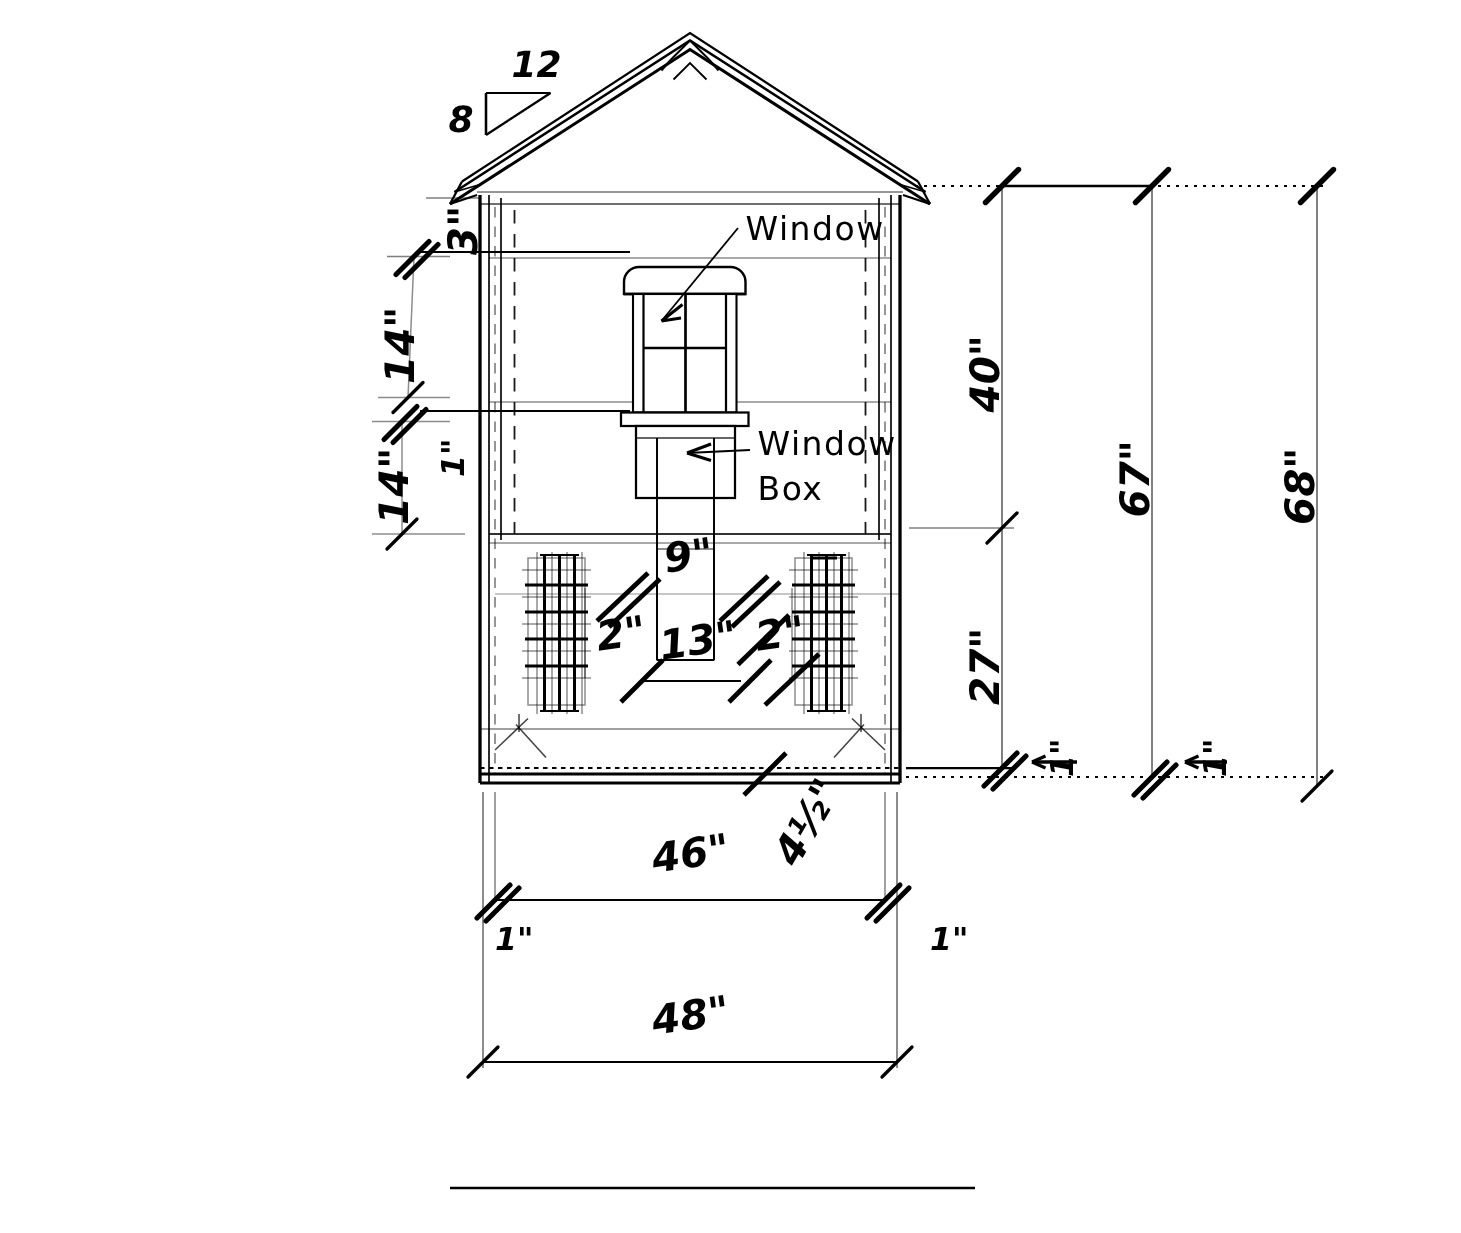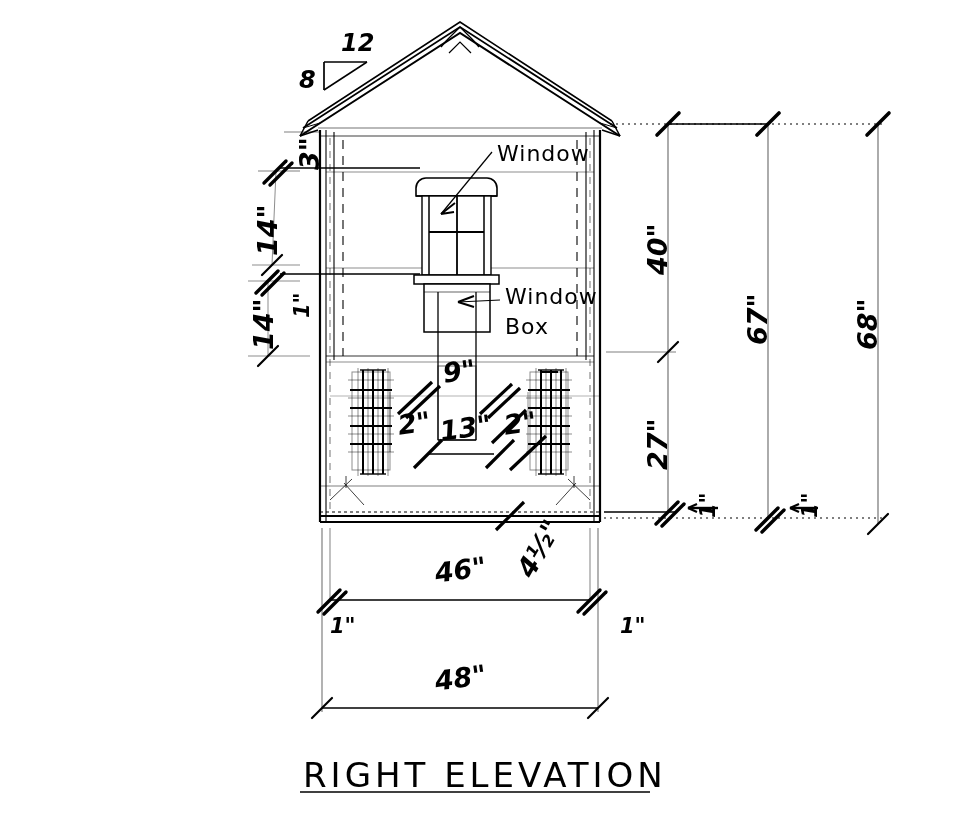--- a/index.html
+++ b/index.html
@@ -362,15 +362,14 @@
   <div class="lbl dim-sm" style="left:330px;top:616px;">1"</div>
   <div class="lbl dim-sm" style="left:620px;top:616px;">1"</div>
 
   <div class="lbl dim rotslight" style="left:441px;top:360px;">9"</div>
   <div class="lbl dim rotslight" style="left:396px;top:412px;">2"</div>
   <div class="lbl dim rotslight" style="left:438px;top:418px;">13"</div>
   <div class="lbl dim rotslight" style="left:502px;top:412px;">2"</div>
 
   <div class="lbl dim rotdiag" style="left:512px;top:568px;">4½"</div>
 
-  <div class="lbl title" style="left:303px;top:758px;">RIGHT ELEVATION</div>
 
 </div>
 
 </body></html>

